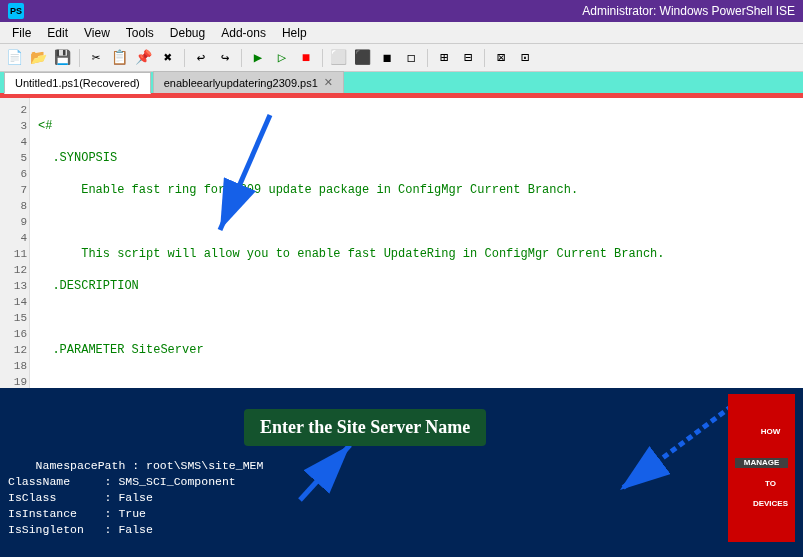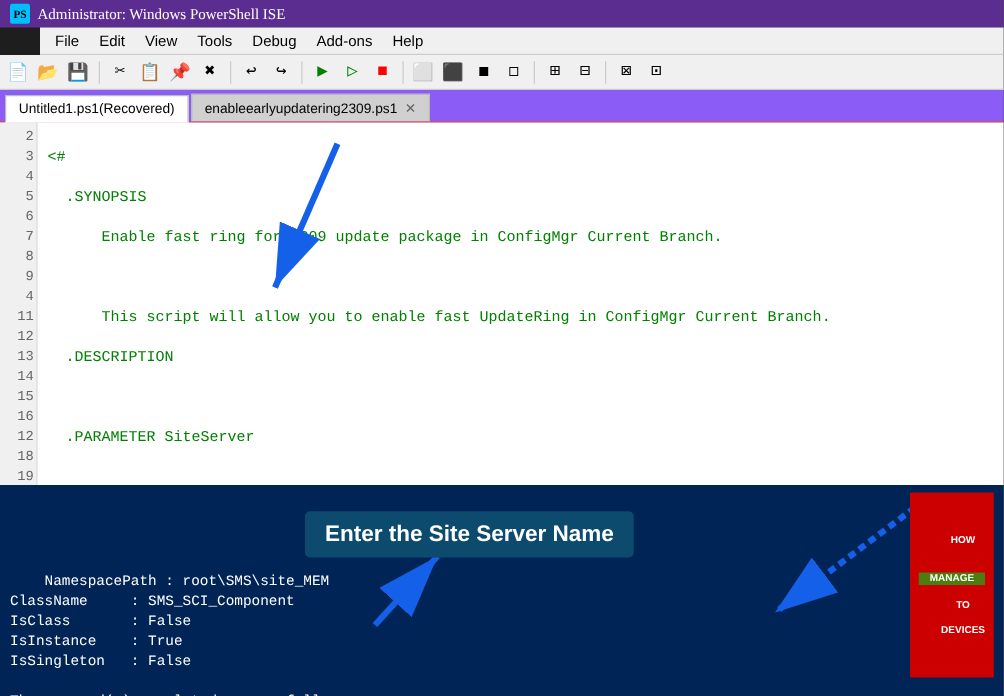--- a/index.html
+++ b/index.html
@@ -13,22 +13,23 @@
     }
 
     
     #title-bar {
       background: #5c2d91;
       color: white;
       height: 22px;
       display: flex;
       align-items: center;
       padding: 0 8px;
-      font-family: Liberation Serif, serif;
+      font-family: Liberation Sans, sans-serif;
       font-size: 12px;
+      justify-content: space-between;
     }
     #title-bar .title-icon {
       width: 16px;
       height: 16px;
       margin-right: 6px;
       background: #00bfff;
       border-radius: 2px;
       display: inline-flex;
       align-items: center;
       justify-content: center;
@@ -40,21 +41,20 @@
     
     #menu-bar {
       background: #f0f0f0;
       height: 22px;
       display: flex;
       align-items: center;
       padding: 0 4px;
       font-family: 'Segoe UI', Arial, sans-serif;
       font-size: 12px;
       border-bottom: 1px solid #ccc;
-      margin-left: 32px;
     }
     .menu-item {
       padding: 2px 8px;
       cursor: pointer;
     }
 
     
     #toolbar {
       background: #f0f0f0;
       height: 28px;
@@ -76,26 +76,26 @@
     }
     .toolbar-sep {
       width: 1px;
       height: 18px;
       background: #ccc;
       margin: 0 3px;
     }
 
     
     #tabs {
-      background: #8b5cf6;
+      background: #5eead4;
       height: 26px;
       display: flex;
       align-items: flex-end;
       padding: 0 4px;
-      border-bottom: 1px solid #ef4444;
+      border-bottom: 5px solid #ef4444;
     }
     .tab {
       height: 22px;
       padding: 0 10px;
       display: flex;
       align-items: center;
       font-family: 'Segoe UI', Arial, sans-serif;
       font-size: 11px;
       cursor: pointer;
       border: 1px solid #bbb;
@@ -180,23 +180,23 @@
       top: 0;
       left: 0;
       width: 100%;
       height: 100%;
       pointer-events: none;
     }
 
     
     #enter-server-banner {
       position: absolute;
-      background: #0c4a6e;
+      background: #14532d;
       color: white;
-      font-family: Liberation Sans, sans-serif;
+      font-family: Liberation Serif, serif;
       font-size: 18px;
       font-weight: bold;
       padding: 8px 16px;
       border-radius: 4px;
       white-space: nowrap;
       top: 409px;
       left: 244px;
       z-index: 10;
       pointer-events: none;
     }
@@ -312,21 +312,21 @@
 
 
     </div>
   </div>
 
   <div id="console-area">
     
     <div id="watermark" style="position:absolute;top:6px;right:8px;z-index:5;">
       <div style="background:#cc0000;color:white;font-size:8px;font-family:Arial,sans-serif;font-weight:bold;padding:1px 3px;line-height:1.3;text-align:center;">
         <span>HOW</span><br>
-        <span style="background:#4d7c0f;display:block;">MANAGE</span>
+        <span style="background:#404040;display:block;">MANAGE</span>
         <span>TO</span><br>
         <span>DEVICES</span>
       </div>
     </div>
 
     <span class="text-white">NamespacePath : root\SMS\site_MEM</span>
 <span class="text-white">ClassName     : SMS_SCI_Component</span>
 <span class="text-white">IsClass       : False</span>
 <span class="text-white">IsInstance    : True</span>
 <span class="text-white">IsSingleton   : False</span>

